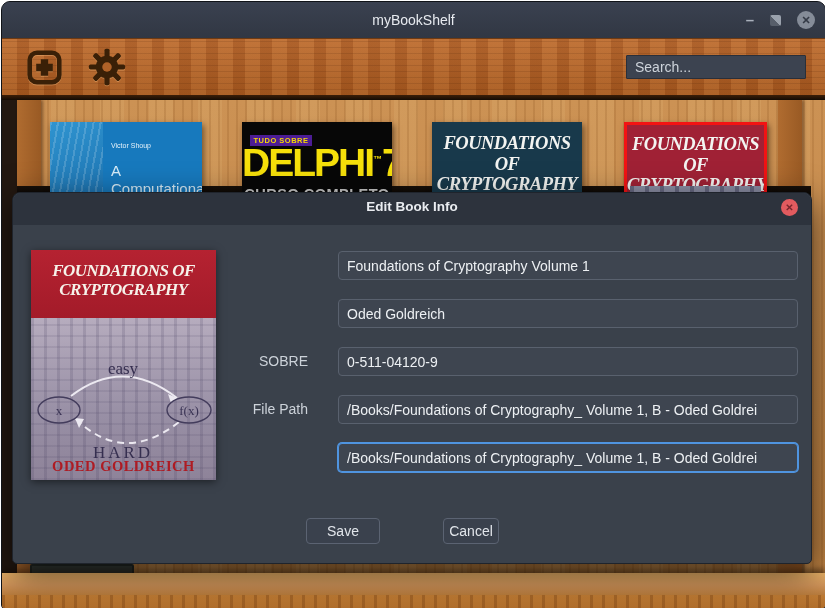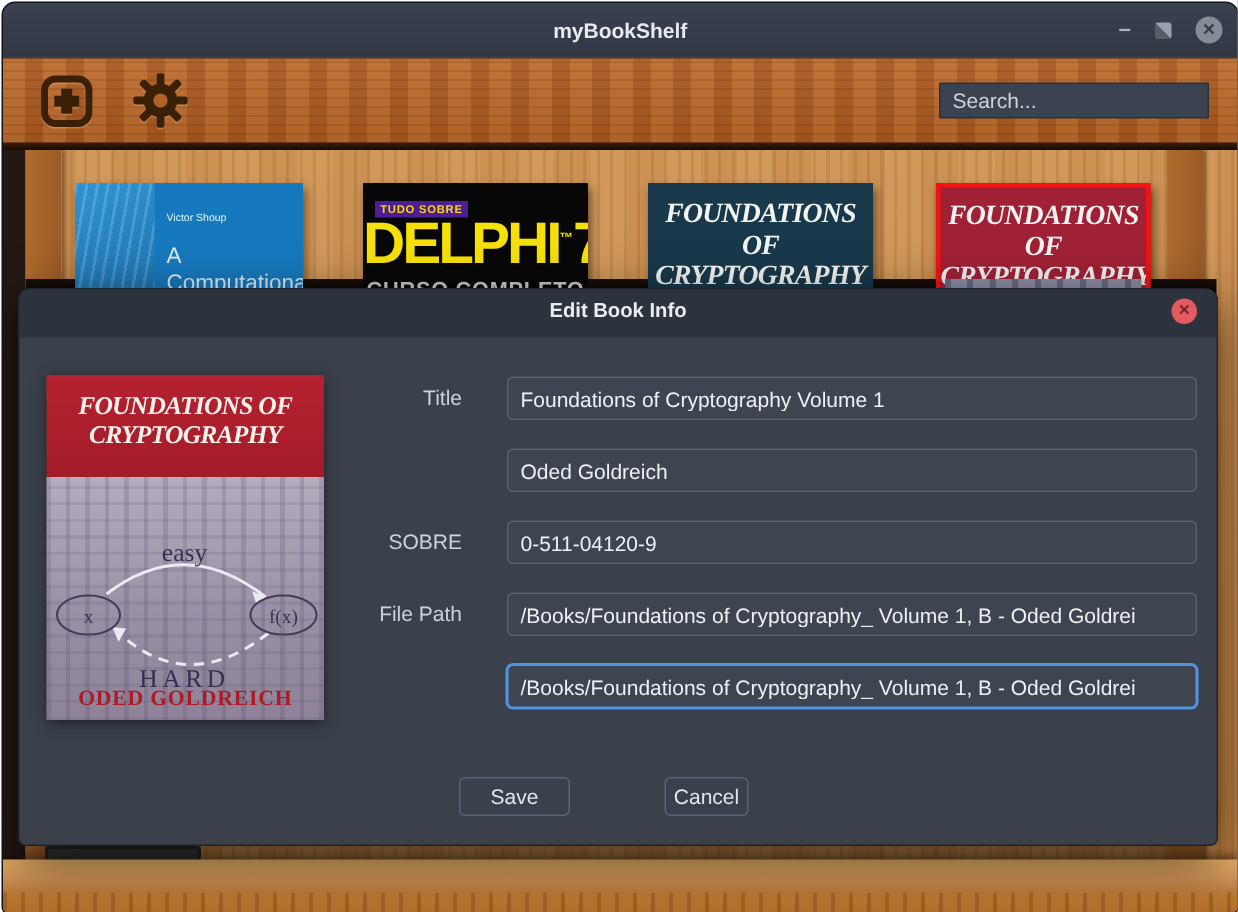--- a/index.html
+++ b/index.html
@@ -4,21 +4,21 @@
 <style>
   html,body{margin:0;padding:0;background:#ffffff;}
   .app{
     position:relative;width:823px;height:606px;margin:1px;
     border:1px solid #101318;border-radius:9px 9px 4px 4px;overflow:hidden;
     font-family:"Liberation Sans",sans-serif;background:#2f3540;
   }
   
   .titlebar{position:absolute;left:0;top:0;right:0;height:36px;background:linear-gradient(180deg,#3a4150,#313743);}
   .titlebar .title{position:absolute;left:0;right:0;top:0;line-height:36px;text-align:center;
-    color:#e7eaef;font-weight:bold;font-size:14px;}
+    color:#e7eaef;font-weight:normal;font-size:14px;}
   .win-controls{position:absolute;right:10px;top:0;height:36px;display:flex;align-items:center;gap:16px;}
   .win-min{color:#aab1bc;font-size:15px;font-weight:bold;line-height:36px;cursor:default;}
   .win-max{width:11px;height:11px;border-radius:2px;background:linear-gradient(45deg,#575e6a 50%,#9aa1ac 50%);}
   .win-close{width:18px;height:18px;border-radius:50%;background:#858c98;color:#343a46;
     font-size:11px;font-weight:bold;text-align:center;line-height:18px;}
   
   .toolbar{position:absolute;left:0;top:36px;right:0;height:57px;
     background:
       repeating-linear-gradient(0deg,rgba(50,18,0,0.12) 0 1px,transparent 1px 6px),
       repeating-linear-gradient(90deg,rgba(255,195,120,0.10) 0 15px,rgba(110,50,10,0.14) 15px 27px),
@@ -221,21 +221,20 @@
           <text x="28" y="97" text-anchor="middle" font-family="Liberation Serif, serif" font-size="13" fill="#3a3354">x</text>
           <text x="158" y="97" text-anchor="middle" font-family="Liberation Serif, serif" font-size="13" fill="#3a3354">f(x)</text>
           <text x="92" y="56" text-anchor="middle" font-family="Liberation Serif, serif" font-size="17" fill="#362f50">easy</text>
           <text x="92" y="140" text-anchor="middle" font-family="Liberation Serif, serif" font-size="17" letter-spacing="3" fill="#362f50">HARD</text>
         </svg>
         <div class="cov-author">ODED GOLDREICH</div>
       </div>
     </div>
 
     <div class="frow" style="top:58px;">
-      <div class="flabel">Title</div>
       <input class="finput" type="text" value="Foundations of Cryptography Volume 1" style="">
     </div>
     <div class="frow" style="top:106px;">
       <input class="finput" type="text" value="Oded Goldreich" style="">
     </div>
     <div class="frow" style="top:154px;">
       <div class="flabel">SOBRE</div>
       <input class="finput" type="text" value="0-511-04120-9" style="">
     </div>
     <div class="frow" style="top:202px;text-decoration:underline;">

